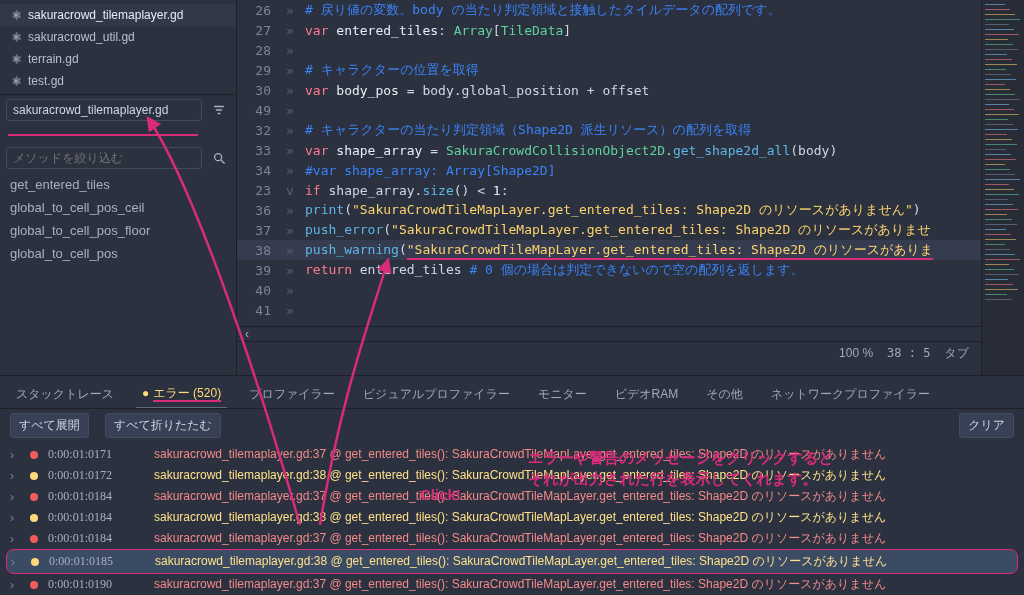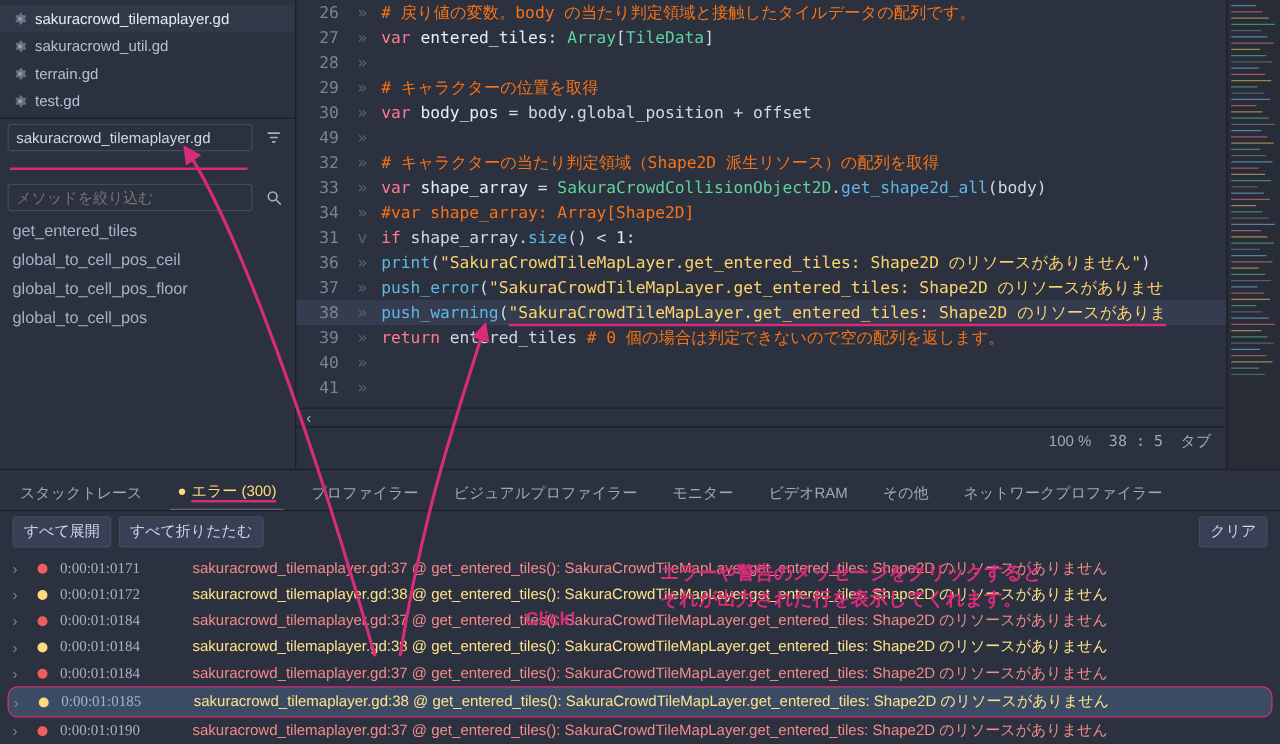--- a/index.html
+++ b/index.html
@@ -29,39 +29,39 @@
   }
   .small-btn { width:20px; height:20px; display:flex; align-items:center; justify-content:center; color:#a7b0c4; border:1px solid transparent; border-radius:3px; cursor:pointer; }
   .underline-magenta { border-bottom: 2px solid #d82b7a; }
   .method-list .file-item { padding-left:10px; font-size:13px; color:#a7b0c4;}
   .code-panel { flex:1; display:flex; position:relative; }
   .code-row  { display:flex; height:20px; align-items:center; font-size:13px; }
   .code-row .ln { width:34px; text-align:right; color:#7d8496; padding-right:6px; }
   .code-row .sym { width:26px; text-align:center; color:#5b6275; }
   .code-row .txt { flex:1; color:#cfd6e6; padding-left:2px; }
   .code-lines { display:block; padding-bottom:6px; }
-  .tk-comment { color:#f97316; }
+  .tk-comment { color:#3b82f6; }
   .tk-kw { color:#ff7b8f; }
   .tk-fn { color:#5fb6e6; }
   .tk-type { color:#60d29e; }
   .tk-str { color:#fdd36e; }
   .tk-ident { color:#e8edf7; }
   .row-hl { background:#353c4f; }
   .hl-underline { border-bottom:2px solid #d82b7a; padding-bottom:1px; }
   .minimap { width:42px; flex:0 0 42px; background:#272c37; border-left:1px solid #1d2027; position:relative; }
   .minimap .ghost { position:absolute; left:3px; right:3px; height:1px; }
   .code-area { flex:1; overflow:hidden; }
   .scrollbar { height:14px; border-top:1px solid #1d2027; display:flex; align-items:center; padding-left:8px; color:#a7b0c4;}
   .status { height:22px; border-top:1px solid #1d2027; display:flex; align-items:center; justify-content:flex-end; gap:14px; padding:0 12px; color:#a0a8bc; font-size:12px;}
   .debugger { border-top:1px solid #1d2027; display:flex; flex-direction:column; flex:1 1 auto; }
   .dbg-tabs { display:flex; align-items:center; gap:16px; padding:4px 10px 0 10px; }
   .dbg-tab { padding:5px 6px; color:#a0a8bc; cursor:pointer; }
   .dbg-tab.active { color:#ffda7d; border-bottom:1px solid #5f6a82; }
   .dbg-tab .dot { color:#ffda7d; margin-right:4px; }
-  .dbg-toolbar { display:flex; align-items:flex-end; gap:6px; padding:4px 10px; border-top:1px solid #1d2027;font-family:Liberation Serif, serif;}
+  .dbg-toolbar { display:flex; align-items:flex-end; gap:16px; padding:4px 10px; border-top:1px solid #1d2027;font-family:Liberation Serif, serif;}
   .dbg-btn { background:#374055; color:#cfd6e6; padding:3px 8px; border-radius:3px; border:1px solid #434c60; font-size:12px; cursor:pointer;}
   .dbg-clear { margin-left:auto; }
   .err-list { flex:1; overflow:hidden; padding:2px 6px 2px 6px; }
   .err-row { display:flex; align-items:center; gap:10px; padding:2px 4px; cursor:pointer;}
   .err-row .chev { color:#7d8496; width:10px; }
   .err-row .dot { width:8px; height:8px; border-radius:50%; }
   .err-row .dot.red { background:#f05d5d; }
   .err-row .dot.yellow { background:#ffda7d; }
   .err-row .time { color:#a7b0c4; width:96px; font-size:12px;font-family:Liberation Serif, serif;}
   .err-row .msg { font-size:12px; flex:1; overflow:hidden; text-overflow:ellipsis; white-space:nowrap; }
@@ -179,21 +179,21 @@
               <span class="ln">33</span>
               <span class="sym">»</span>
               <span class="txt"><span class="tk-kw">var</span> <span class="tk-ident">shape_array</span> = <span class="tk-type">SakuraCrowdCollisionObject2D</span>.<span class="tk-fn">get_shape2d_all</span>(body)</span>
             </div>
             <div class="code-row">
               <span class="ln">34</span>
               <span class="sym">»</span>
               <span class="txt"><span class="tk-comment">#var shape_array: Array[Shape2D]</span></span>
             </div>
             <div class="code-row">
-              <span class="ln">31</span>
+              <span class="ln">23</span>
               <span class="sym">v</span>
               <span class="txt"><span class="tk-kw">if</span> shape_array.<span class="tk-fn">size</span>() &lt; <span class="tk-ident">1</span>:</span>
             </div>
             <div class="code-row">
               <span class="ln">36</span>
               <span class="sym">»</span>
               <span class="txt">    <span class="tk-fn">print</span>(<span class="tk-str">"SakuraCrowdTileMapLayer.get_entered_tiles: Shape2D のリソースがありません"</span>)</span>
             </div>
             <div class="code-row">
               <span class="ln">37</span>
@@ -290,21 +290,21 @@
           <div class="ghost" style="top: 289px; background: rgb(253, 211, 110); opacity: 0.55; width: 33px;"></div>
           <div class="ghost" style="top: 294px; background: rgb(96, 210, 158); opacity: 0.55; width: 22px;"></div>
           <div class="ghost" style="top: 299px; background: rgb(127, 135, 153); opacity: 0.55; width: 27px;"></div>
         </div>
     </div>
   </div>
 
   <div class="debugger">
     <div class="dbg-tabs" id="dbg-tabs">
         <span class="dbg-tab"><span>スタックトレース</span></span>
-        <span class="dbg-tab active"><span class="dot">●</span><span class="underline-magenta">エラー (300)</span></span>
+        <span class="dbg-tab active"><span class="dot">●</span><span class="underline-magenta">エラー (520)</span></span>
         <span class="dbg-tab"><span>プロファイラー</span></span>
         <span class="dbg-tab"><span>ビジュアルプロファイラー</span></span>
         <span class="dbg-tab"><span>モニター</span></span>
         <span class="dbg-tab"><span>ビデオRAM</span></span>
         <span class="dbg-tab"><span>その他</span></span>
         <span class="dbg-tab"><span>ネットワークプロファイラー</span></span>
       </div>
     <div class="dbg-toolbar">
       <span class="dbg-btn">すべて展開</span>
       <span class="dbg-btn">すべて折りたたむ</span>

